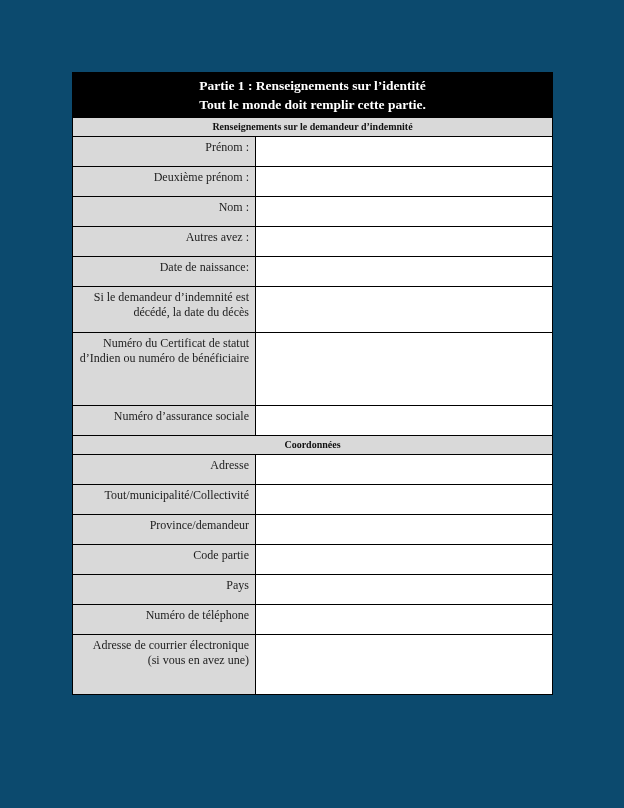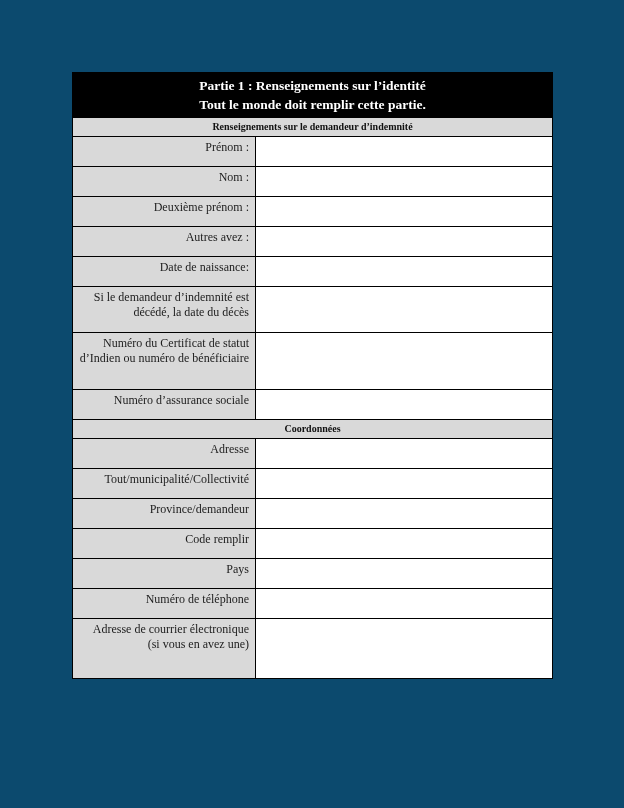--- a/index.html
+++ b/index.html
@@ -51,21 +51,21 @@
     font-size: 10px;
     line-height: 15px;
     padding: 1px 4px 2px 4px;
     height: 18px;
     vertical-align: middle;
   }
   td.label-cell { background: #d9d9d9; }
   td.value-cell { background: #ffffff; cursor: text; }
   tr.r1 { height: 30px; }
   tr.r2 { height: 46px; }
-  tr.r3 { height: 57px; }
+  tr.r3 { height: 73px; }
   tr.r3b { height: 60px; }
 </style>
 </head>
 <body>
 
 <div class="page">
   <table class="form-table">
     <colgroup>
       <col class="c-label">
       <col class="c-value">
@@ -81,25 +81,25 @@
 
     <tr class="section-header">
       <th colspan="2">Renseignements sur le demandeur d’indemnité</th>
     </tr>
 
     <tr class="r1">
       <td class="label-cell">Prénom :</td>
       <td class="value-cell"></td>
     </tr>
     <tr class="r1">
-      <td class="label-cell">Nom :</td>
+      <td class="label-cell">Deuxième prénom :</td>
       <td class="value-cell"></td>
     </tr>
     <tr class="r1">
-      <td class="label-cell">Deuxième prénom :</td>
+      <td class="label-cell">Nom :</td>
       <td class="value-cell"></td>
     </tr>
     <tr class="r1">
       <td class="label-cell">Autres avez :</td>
       <td class="value-cell"></td>
     </tr>
     <tr class="r1">
       <td class="label-cell">Date de naissance:</td>
       <td class="value-cell"></td>
     </tr>
@@ -126,21 +126,21 @@
     </tr>
     <tr class="r1">
       <td class="label-cell">Tout/municipalité/Collectivité</td>
       <td class="value-cell"></td>
     </tr>
     <tr class="r1">
       <td class="label-cell">Province/demandeur</td>
       <td class="value-cell"></td>
     </tr>
     <tr class="r1">
-      <td class="label-cell">Code remplir</td>
+      <td class="label-cell">Code partie</td>
       <td class="value-cell"></td>
     </tr>
     <tr class="r1">
       <td class="label-cell">Pays</td>
       <td class="value-cell"></td>
     </tr>
     <tr class="r1">
       <td class="label-cell">Numéro de téléphone</td>
       <td class="value-cell"></td>
     </tr>

